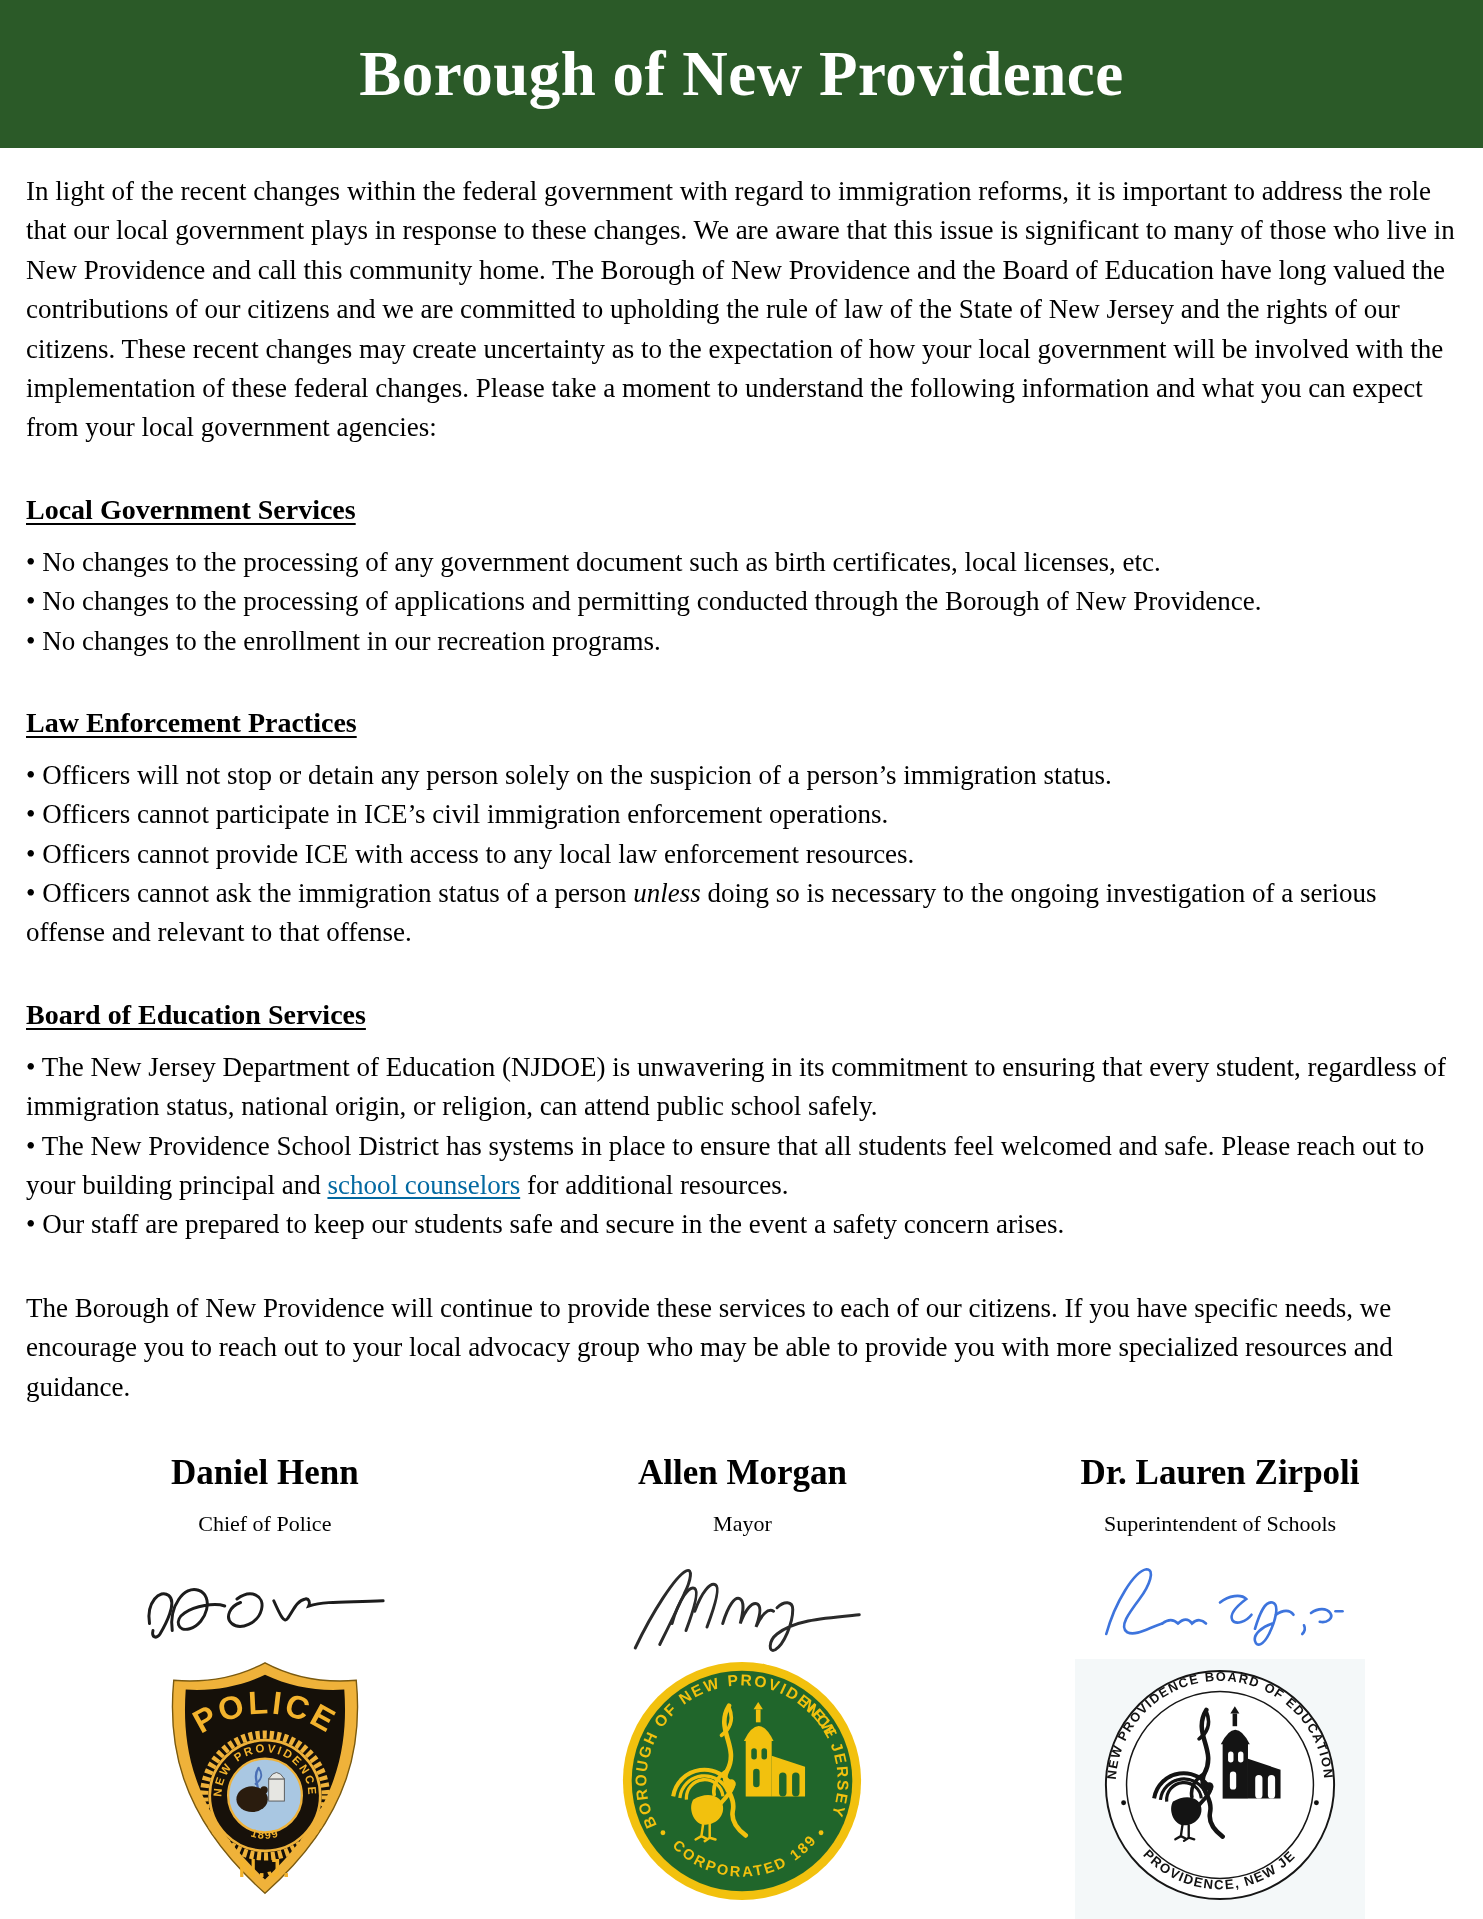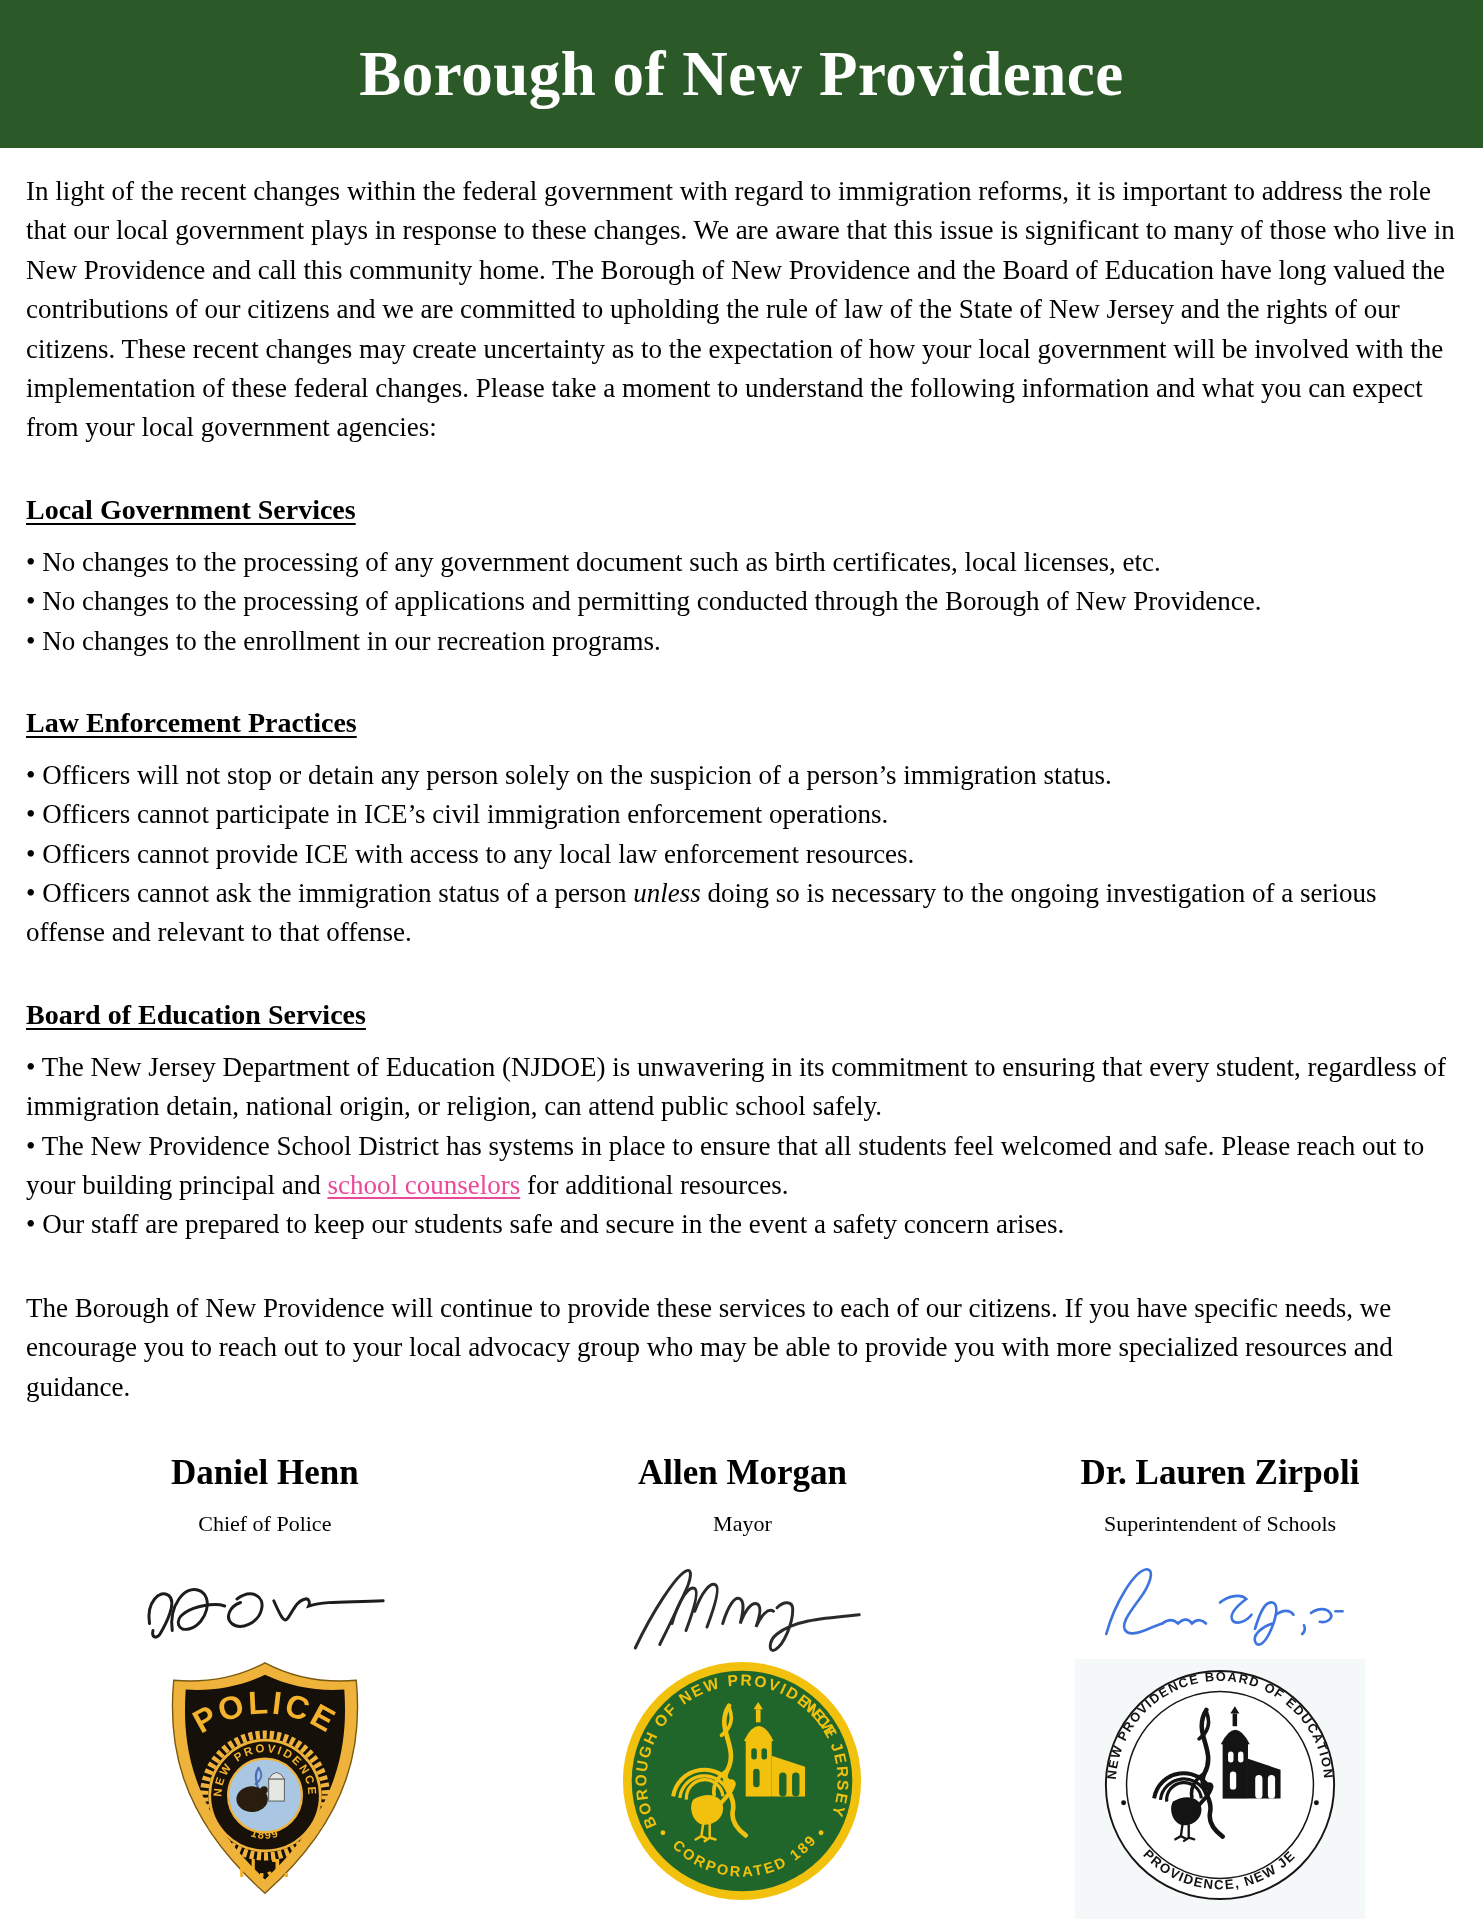--- a/index.html
+++ b/index.html
@@ -17,21 +17,21 @@
   .content{padding:0 24px 0 26px;font-size:27px;line-height:1.46;}
   .intro{margin:24px 0 0 0;}
   .section{margin-top:42px;}
   .section h2{
     font-size:28px;margin:0 0 12px 0;
     text-decoration:underline;text-decoration-thickness:2px;text-underline-offset:4px;
   }
   .bullet{margin:0;}
   .bullet::before{content:"• ";}
   .bullet em{text-align:center;}
-  .doc-link{color:#ec4899;text-decoration:underline;text-underline-offset:3px;cursor:pointer;}
+  .doc-link{color:#0369a1;text-decoration:underline;text-underline-offset:3px;cursor:pointer;}
   .closing{margin-top:44px;}
   .sig-names{display:flex;margin-top:40px;text-align:center;}
   .sig-col{width:33.33%;display:flex;flex-direction:column;align-items:center;}
   .sig-name{font-weight:bold;font-size:35px;}
   .sig-title{font-weight:normal;font-size:22px;margin-top:10px;}
   .sig-script-row{display:flex;margin-top:10px;}
   .sig-script{height:105px;display:flex;align-items:center;justify-content:center;}
   .seals-row{display:flex;margin-top:4px;align-items:flex-start;}
   .seal-col{width:33.33%;display:flex;justify-content:center;}
   .boe-square{background:#f4f8f9;padding:6px 22px 4px 22px;}
@@ -88,21 +88,21 @@
   <div class="section">
     <h2>Law Enforcement Practices</h2>
     <div class="bullet">Officers will not stop or detain any person solely on the suspicion of a person’s immigration status.</div>
     <div class="bullet">Officers cannot participate in ICE’s civil immigration enforcement operations.</div>
     <div class="bullet">Officers cannot provide ICE with access to any local law enforcement resources.</div>
     <div class="bullet"><span>Officers cannot ask the immigration status of a person </span><em>unless</em><span> doing so is necessary to the ongoing investigation of a serious offense and relevant to that offense.</span></div>
   </div>
 
   <div class="section">
     <h2>Board of Education Services</h2>
-    <div class="bullet">The New Jersey Department of Education (NJDOE) is unwavering in its commitment to ensuring that every student, regardless of immigration detain, national origin, or religion, can attend public school safely.</div>
+    <div class="bullet">The New Jersey Department of Education (NJDOE) is unwavering in its commitment to ensuring that every student, regardless of immigration status, national origin, or religion, can attend public school safely.</div>
     <div class="bullet"><span>The New Providence School District has systems in place to ensure that all students feel welcomed and safe. Please reach out to your building principal and </span><span class="doc-link">school counselors</span><span> for additional resources.</span></div>
     <div class="bullet">Our staff are prepared to keep our students safe and secure in the event a safety concern arises.</div>
   </div>
 
   <p class="closing">The Borough of New Providence will continue to provide these services to each of our citizens. If you have specific needs, we encourage you to reach out to your local advocacy group who may be able to provide you with more specialized resources and guidance.</p>
 
   <div class="sig-names">
     <div class="sig-col">
       <div class="sig-name">Daniel Henn</div>
       <div class="sig-title">Chief of Police</div>

